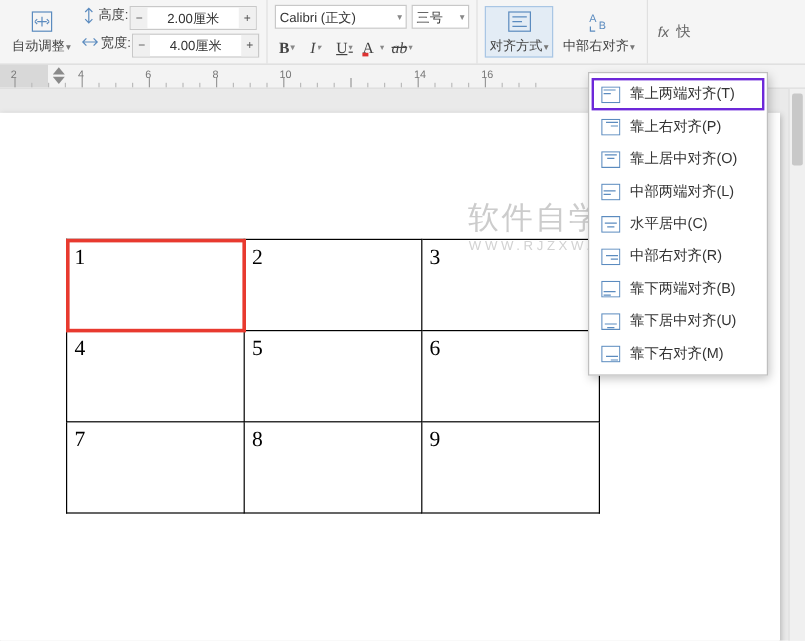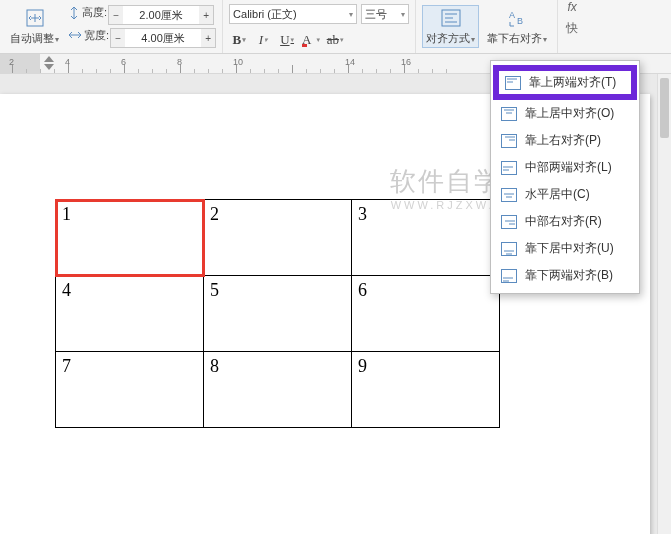--- a/index.html
+++ b/index.html
@@ -62,35 +62,35 @@
   .spin .val {
     width:76px; padding:0 3px; font-size:11px; background:#fff;
     text-align:center;
   }
 
   .font-sel, .size-sel {
     border:1px solid #c8c8c8; background:#fff; height:20px;
     display:flex; align-items:center; padding:0 3px; font-size:11px;
     cursor:pointer;
   }
-  .font-sel { width:128px; }
+  .font-sel { width:110px; }
   .size-sel { width:48px; }
   .sel-caret { margin-left:auto; font-size:8px; color:#888; }
 
   .fmt-row { display:flex; gap:4px; align-items:center; margin-top:4px;}
   .fmt-btn {
     width:20px; height:18px; display:flex; align-items:center; justify-content:center;
     cursor:pointer; border:1px solid transparent; font-family: "Times New Roman", serif;
     font-size:13px; color:#444;
   }
   .mini-caret { font-size:7px; color:#888; margin-left:1px;}
 
   .fx-area {
     display:flex; align-items:center; gap:6px; padding:0 8px;
-    font-style:italic; color:#666; font-size:12px;flex-direction:column;
+    font-style:italic; color:#666; font-size:12px;
   }
 
   
   .ruler {
     height:20px;
     background:#f3f3f3;
     border-bottom:1px solid #d8d8d8;
     position:relative;
     overflow:hidden;
   }
@@ -175,21 +175,21 @@
   }
   .dd-item {
     display:flex; align-items:center;
     gap:8px;
     padding:5px 8px;
     font-size:12px;
     color:#333;
     cursor:pointer;
   }
   .dd-item.highlight {
-    border:6px solid #6d28d9;
+    border:2px solid #6d28d9;
     padding:3px 6px;
   }
   .dd-icon { width:16px; height:14px; flex-shrink:0; }
 
   .scrollbar-v {
     position:absolute; right:0; top:74px; bottom:0;
     width:14px; background:#f0f0f0;
     border-left:1px solid #ddd;
   }
   .scrollbar-v .thumb {
@@ -250,21 +250,21 @@
         <span>三号</span>
         <span class="sel-caret">▾</span>
       </div>
     </div>
     <div class="fmt-row">
       <div class="fmt-btn" style="font-weight:bold;">B<span class="mini-caret">▾</span></div>
       <div class="fmt-btn" style="font-style:italic;">I<span class="mini-caret">▾</span></div>
       <div class="fmt-btn" style="text-decoration:underline;">U<span class="mini-caret">▾</span></div>
       <div class="fmt-btn">A<span style="display:inline-block;width:10px;height:3px;background:#d33;position:relative;top:5px;left:-9px;"></span><span class="mini-caret">▾</span></div>
       <div class="fmt-btn">
-          <span style="text-decoration:line-through;">ab</span>
+          <span style="text-decoration:line-through;font-style:italic;">ab</span>
           <span class="mini-caret">▾</span>
         </div>
     </div>
   </div>
 
   <div class="ribbon-group">
     <div class="rg-stack" style="background:#e3ecf5;border:1px solid #a9c6e4;padding:1px 3px;">
       <span class="big-icon">
         <svg width="22" height="20">
             <rect x="2" y="2" width="18" height="16" fill="none" stroke="#5b8bbf"></rect>
@@ -276,21 +276,21 @@
       <span class="label"><span>对齐方式</span><span class="caret">▾</span></span>
     </div>
     <div class="rg-stack">
       <span class="big-icon">
         <svg width="22" height="20">
             <text x="3" y="10" font-size="9" fill="#5b8bbf">A</text>
             <text x="11" y="16" font-size="9" fill="#5b8bbf">B</text>
             <path d="M4 14 L4 18 L8 18" stroke="#5b8bbf" fill="none"></path>
           </svg>
       </span>
-      <span class="label"><span>靠下右对齐</span><span class="caret">▾</span></span>
+      <span class="label"><span>中部右对齐</span><span class="caret">▾</span></span>
     </div>
   </div>
 
   <div class="ribbon-group fx-area" style="border-right:none;">
     <span>fx</span>
     <span style="font-style:normal;">快</span>
   </div>
 </div>
 
 <div class="ruler">
@@ -378,36 +378,36 @@
       <span class="dd-icon"><svg width="16" height="14">
           <rect x="0.5" y="0.5" width="15" height="13" fill="none" stroke="#5b8bbf"></rect>
           <line x1="2" y1="3" x2="12" y2="3" stroke="#5b8bbf"></line>
           <line x1="2" y1="6" x2="8" y2="6" stroke="#5b8bbf"></line>
         </svg></span>
       <span>靠上两端对齐(T)</span>
     </div>
     <div class="dd-item">
       <span class="dd-icon"><svg width="16" height="14">
           <rect x="0.5" y="0.5" width="15" height="13" fill="none" stroke="#5b8bbf"></rect>
+          <line x1="4" y1="3" x2="14" y2="3" stroke="#5b8bbf"></line>
+          <line x1="8" y1="6" x2="14" y2="6" stroke="#5b8bbf"></line>
+        </svg></span>
+      <span>靠上右对齐(P)</span>
+    </div>
+    <div class="dd-item">
+      <span class="dd-icon"><svg width="16" height="14">
+          <rect x="0.5" y="0.5" width="15" height="13" fill="none" stroke="#5b8bbf"></rect>
           <line x1="3" y1="3" x2="13" y2="3" stroke="#5b8bbf"></line>
           <line x1="5" y1="6" x2="11" y2="6" stroke="#5b8bbf"></line>
         </svg></span>
       <span>靠上居中对齐(O)</span>
     </div>
     <div class="dd-item">
       <span class="dd-icon"><svg width="16" height="14">
           <rect x="0.5" y="0.5" width="15" height="13" fill="none" stroke="#5b8bbf"></rect>
-          <line x1="4" y1="3" x2="14" y2="3" stroke="#5b8bbf"></line>
-          <line x1="8" y1="6" x2="14" y2="6" stroke="#5b8bbf"></line>
-        </svg></span>
-      <span>靠上右对齐(P)</span>
-    </div>
-    <div class="dd-item">
-      <span class="dd-icon"><svg width="16" height="14">
-          <rect x="0.5" y="0.5" width="15" height="13" fill="none" stroke="#5b8bbf"></rect>
           <line x1="2" y1="6" x2="12" y2="6" stroke="#5b8bbf"></line>
           <line x1="2" y1="9" x2="8" y2="9" stroke="#5b8bbf"></line>
         </svg></span>
       <span>中部两端对齐(L)</span>
     </div>
     <div class="dd-item">
       <span class="dd-icon"><svg width="16" height="14">
           <rect x="0.5" y="0.5" width="15" height="13" fill="none" stroke="#5b8bbf"></rect>
           <line x1="3" y1="6" x2="13" y2="6" stroke="#5b8bbf"></line>
           <line x1="5" y1="9" x2="11" y2="9" stroke="#5b8bbf"></line>
@@ -418,26 +418,34 @@
       <span class="dd-icon"><svg width="16" height="14">
           <rect x="0.5" y="0.5" width="15" height="13" fill="none" stroke="#5b8bbf"></rect>
           <line x1="4" y1="6" x2="14" y2="6" stroke="#5b8bbf"></line>
           <line x1="8" y1="9" x2="14" y2="9" stroke="#5b8bbf"></line>
         </svg></span>
       <span>中部右对齐(R)</span>
     </div>
     <div class="dd-item">
       <span class="dd-icon"><svg width="16" height="14">
           <rect x="0.5" y="0.5" width="15" height="13" fill="none" stroke="#5b8bbf"></rect>
+          <line x1="2" y1="9" x2="12" y2="9" stroke="#5b8bbf"></line>
+          <line x1="2" y1="12" x2="8" y2="12" stroke="#5b8bbf"></line>
+        </svg></span>
+      <span>靠下两端对齐(B)</span>
+    </div>
+    <div class="dd-item">
+      <span class="dd-icon"><svg width="16" height="14">
+          <rect x="0.5" y="0.5" width="15" height="13" fill="none" stroke="#5b8bbf"></rect>
           <line x1="3" y1="9" x2="13" y2="9" stroke="#5b8bbf"></line>
           <line x1="5" y1="12" x2="11" y2="12" stroke="#5b8bbf"></line>
         </svg></span>
       <span>靠下居中对齐(U)</span>
     </div>
     <div class="dd-item">
       <span class="dd-icon"><svg width="16" height="14">
           <rect x="0.5" y="0.5" width="15" height="13" fill="none" stroke="#5b8bbf"></rect>
-          <line x1="2" y1="9" x2="12" y2="9" stroke="#5b8bbf"></line>
-          <line x1="2" y1="12" x2="8" y2="12" stroke="#5b8bbf"></line>
-        </svg></span>
-      <span>靠下两端对齐(B)</span>
+          <line x1="4" y1="9" x2="14" y2="9" stroke="#5b8bbf"></line>
+          <line x1="8" y1="12" x2="14" y2="12" stroke="#5b8bbf"></line>
+        </svg></span>
+      <span>靠下右对齐(M)</span>
     </div>
   </div>
 
 </body></html>

